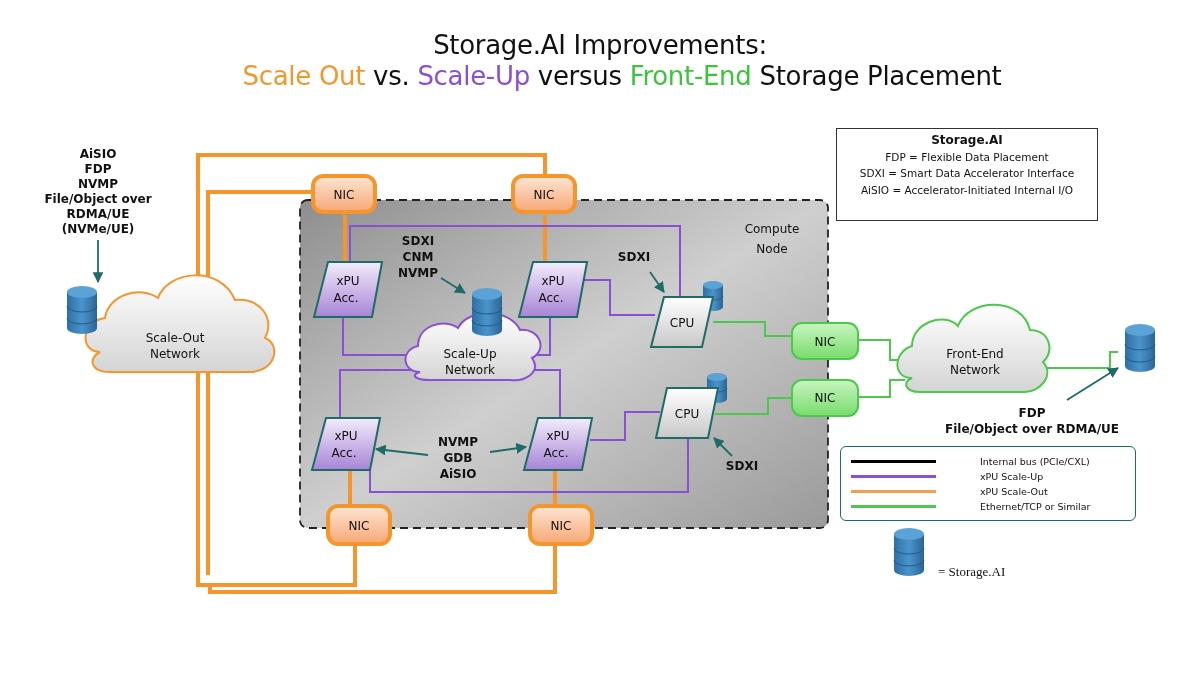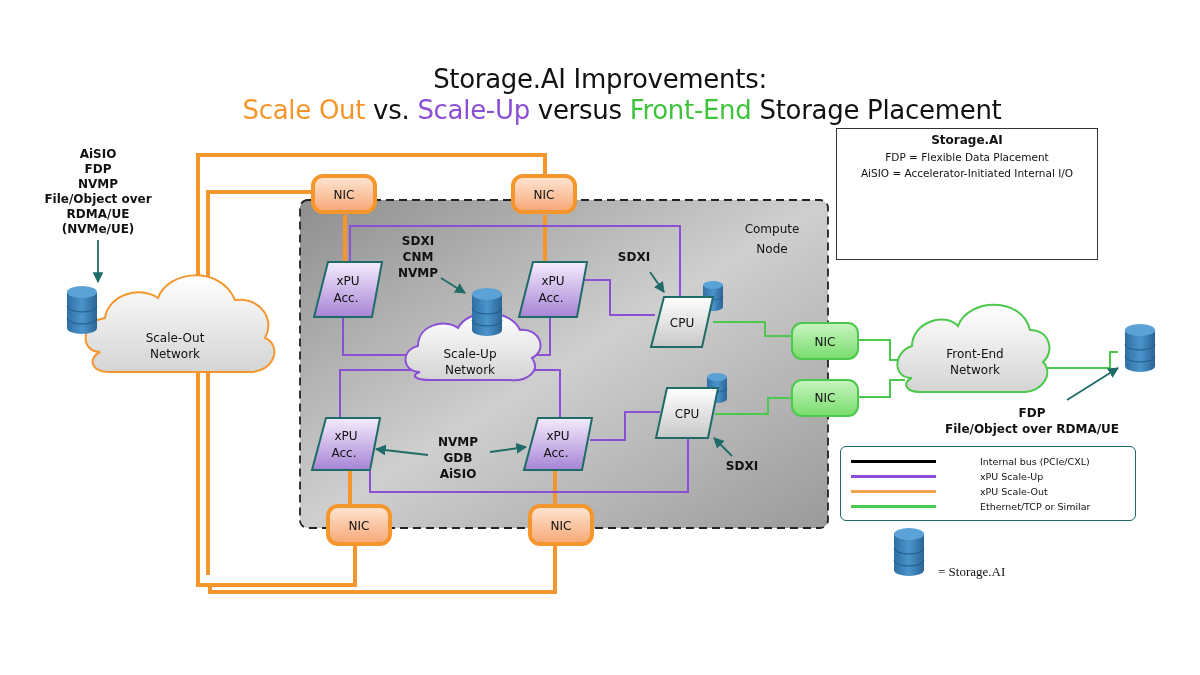--- a/index.html
+++ b/index.html
@@ -1,25 +1,25 @@
 <!DOCTYPE html>
 <html><head>
 <meta charset="utf-8">
 <style>
   html, body { margin: 0; padding: 0; background: #ffffff; }
   body { width: 1200px; height: 675px; position: relative; overflow: hidden;
          font-family: "DejaVu Sans", "Liberation Sans", sans-serif; color: #111; }
   .title { position: absolute; left: 0; width: 1200px; text-align: center;
-           font-family: "DejaVu Sans", sans-serif; font-size: 26px; letter-spacing: -0.3px; margin-top: 34px; }
+           font-family: "DejaVu Sans", sans-serif; font-size: 26px; letter-spacing: -0.3px; }
   #title1 { top: 30px; }
   #title2 { top: 61px; padding-left: 22px; }
   svg#diagram { position: absolute; left: 0; top: 0; }
   .node-label { font-family: "DejaVu Sans", sans-serif; font-size: 12px; fill: #111; text-anchor: middle; }
   .bold-label { font-family: "DejaVu Sans", sans-serif; font-size: 12px; font-weight: bold; fill: #111; text-anchor: middle; }
-  .legend-box { position: absolute; left: 836px; top: 128px; width: 262px; height: 132px;
+  .legend-box { position: absolute; left: 836px; top: 128px; width: 262px; height: 93px;
                 border: 1.5px solid #333; background: #fff; text-align: center;
                 font-family: "DejaVu Sans", sans-serif; font-size: 10.5px; line-height: 16.5px; box-sizing: border-box; padding-top: 3px; }
   .legend-box .hdr { font-weight: bold; font-size: 12px; }
   .key-box { position: absolute; left: 840px; top: 446px; width: 296px; height: 75px;
              border: 1.5px solid #1e6b67; border-radius: 6px; box-sizing: border-box; background: #fff; }
   .key-row { position: absolute; left: 10px; height: 14px; display: flex; align-items: center; }
   .key-line { width: 85px; height: 3px; margin-right: 44px; }
   .key-text { font-family: "DejaVu Sans", sans-serif; font-size: 9.5px; color: #111; white-space: nowrap; }
   .storage-key-text { position: absolute; left: 938px; top: 557px; font-size: 13px; font-family: Liberation Serif, serif; margin-top: 7px; }
 </style>
@@ -221,20 +221,21 @@
     <text class="bold-label" x="1032" y="417">FDP</text>
     <text class="bold-label" x="1032" y="433">File/Object over RDMA/UE</text>
   </g>
 
   <use href="#db" x="909" y="552"></use>
 </svg>
 
 <div class="legend-box">
   <div class="hdr">Storage.AI</div>
   <div>FDP = Flexible Data Placement</div>
+  <div>SDXI = Smart Data Accelerator Interface</div>
   <div>AiSIO = Accelerator-Initiated Internal I/O</div>
 </div>
 
 <div class="key-box">
   <div class="key-row" style="top:7px">
     <div class="key-line" id="kl0" style="background: rgb(0, 0, 0);"></div>
     <span class="key-text">Internal bus (PCIe/CXL)</span>
   </div>
   <div class="key-row" style="top:22px">
     <div class="key-line" id="kl1" style="background: rgb(139, 79, 214);"></div>

